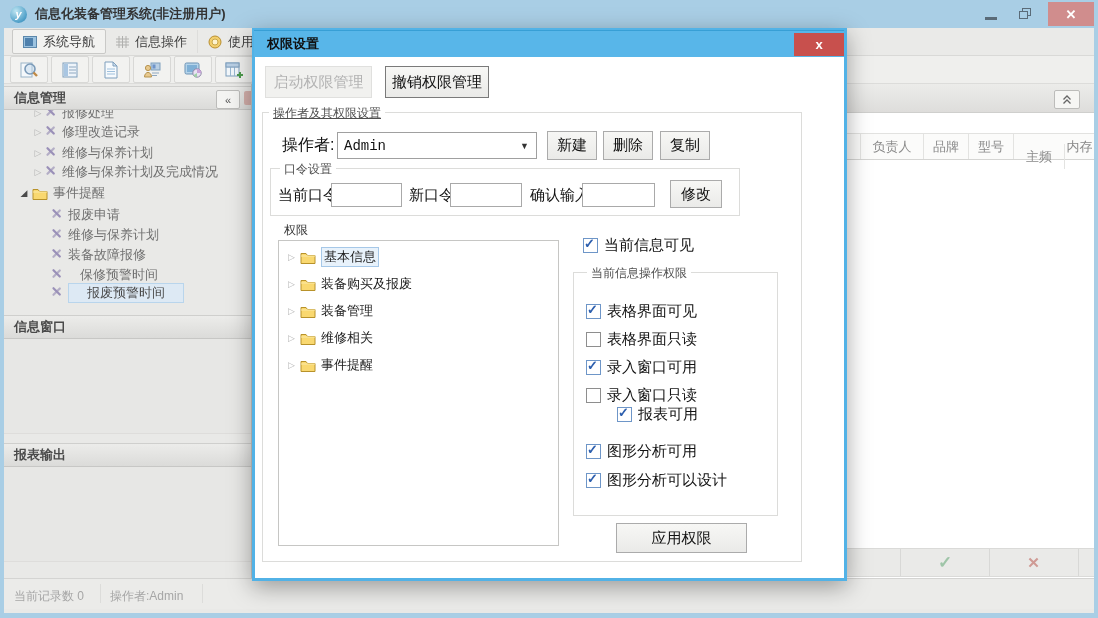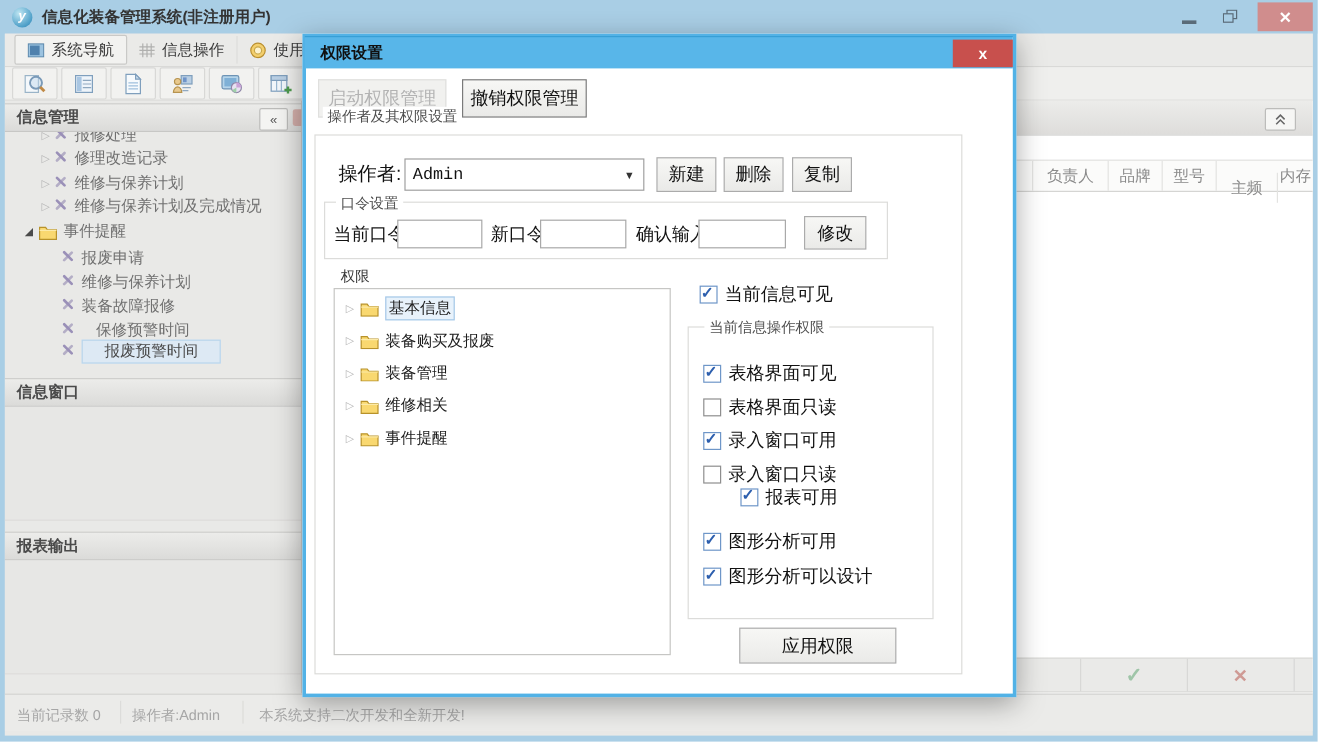--- a/index.html
+++ b/index.html
@@ -337,37 +337,36 @@
             <span id="nav-x">✕</span>
           </div>
       </div>
     </div>
 
     <div id="statusbar" class="abs">
       <span class="stxt" style="left:10px;">当前记录数 0</span>
       <span class="sdiv" style="left:96px;"></span>
       <span class="stxt" style="left:106px;">操作者:Admin</span>
       <span class="sdiv" style="left:198px;"></span>
-      <span class="stxt" style="left:212px;">本系统支持二次开发和全新开发!</span>
     </div>
   </div>
 
   <div id="dialog" class="abs">
     <div id="dlg-title">
       <span>权限设置</span>
     </div>
     <div id="dlg-close">
         <span>x</span>
       </div>
 
     <div class="btn dis abs" style="left:10px;top:35px;width:107px;height:32px;">启动权限管理</div>
     <div class="btn def abs" style="left:130px;top:35px;width:104px;height:32px;">撤销权限管理</div>
 
     <div class="grp abs" style="left:7px;top:81px;width:540px;height:450px;"></div>
-    <span class="grp-label abs" style="left:14px;top:58px;">操作者及其权限设置</span>
+    <span class="grp-label abs" style="left:14px;top:74px;text-decoration:underline;">操作者及其权限设置</span>
 
     <span class="flabel abs" style="left:27px;top:104px;">操作者:</span>
     <div id="combo" class="abs" style="left:82px;top:101px;width:200px;height:27px;">
       <span class="cval">Admin</span>
       <span class="caret" style="right:-193px;position:relative;"></span>
       <span class="caret">▼</span>
     </div>
     <div class="btn abs" style="left:292px;top:100px;width:50px;height:29px;">新建</div>
     <div class="btn abs" style="left:348px;top:100px;width:50px;height:29px;">删除</div>
     <div class="btn abs" style="left:405px;top:100px;width:50px;height:29px;">复制</div>

